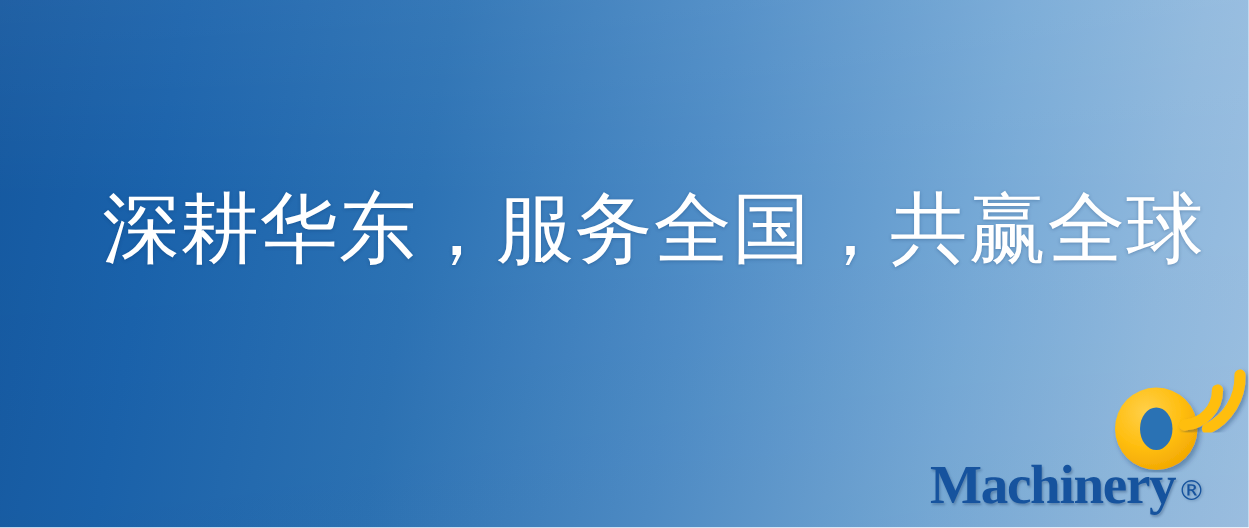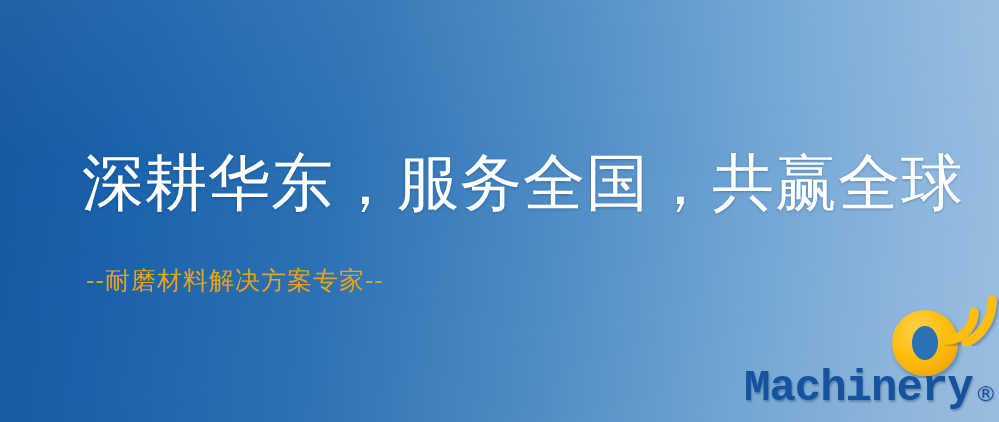--- a/index.html
+++ b/index.html
@@ -114,21 +114,21 @@
   #logo-machinery-row {
     position: absolute;
     left: 0;
     top: 78px;
     display: flex;
     align-items: flex-end;
     white-space: nowrap;
   }
 
   #logo-machinery-text {
-    font-family: Liberation Mono, monospace;
+    font-family: Liberation Serif, serif;
     font-weight: bold;
     font-size: 44px;
     line-height: 1;
     letter-spacing: -1px;
     color: #16539e;
     text-shadow: 1px 2px 2px rgba(15,45,85,0.32);
   }
 
   #logo-registered-mark {
     font-family: "DejaVu Sans", "Liberation Sans", sans-serif;
@@ -142,21 +142,20 @@
 </style>
 </head>
 <body>
 
 <div id="banner">
 
   <div id="banner-sheen"></div>
 
   <div id="headline">深耕华东，服务全国，共赢全球</div>
 
-  <div id="subtitle">--耐磨材料解决方案专家--</div>
 
   <div id="logo">
 
     <div id="logo-wordmark">
 
 
       <svg id="logo-o-letter" viewBox="0 0 74 72">
         <defs>
           <radialGradient id="goldGrad" cx="38%" cy="30%" r="78%">
             <stop offset="0%" stop-color="#ffd04a"></stop>

